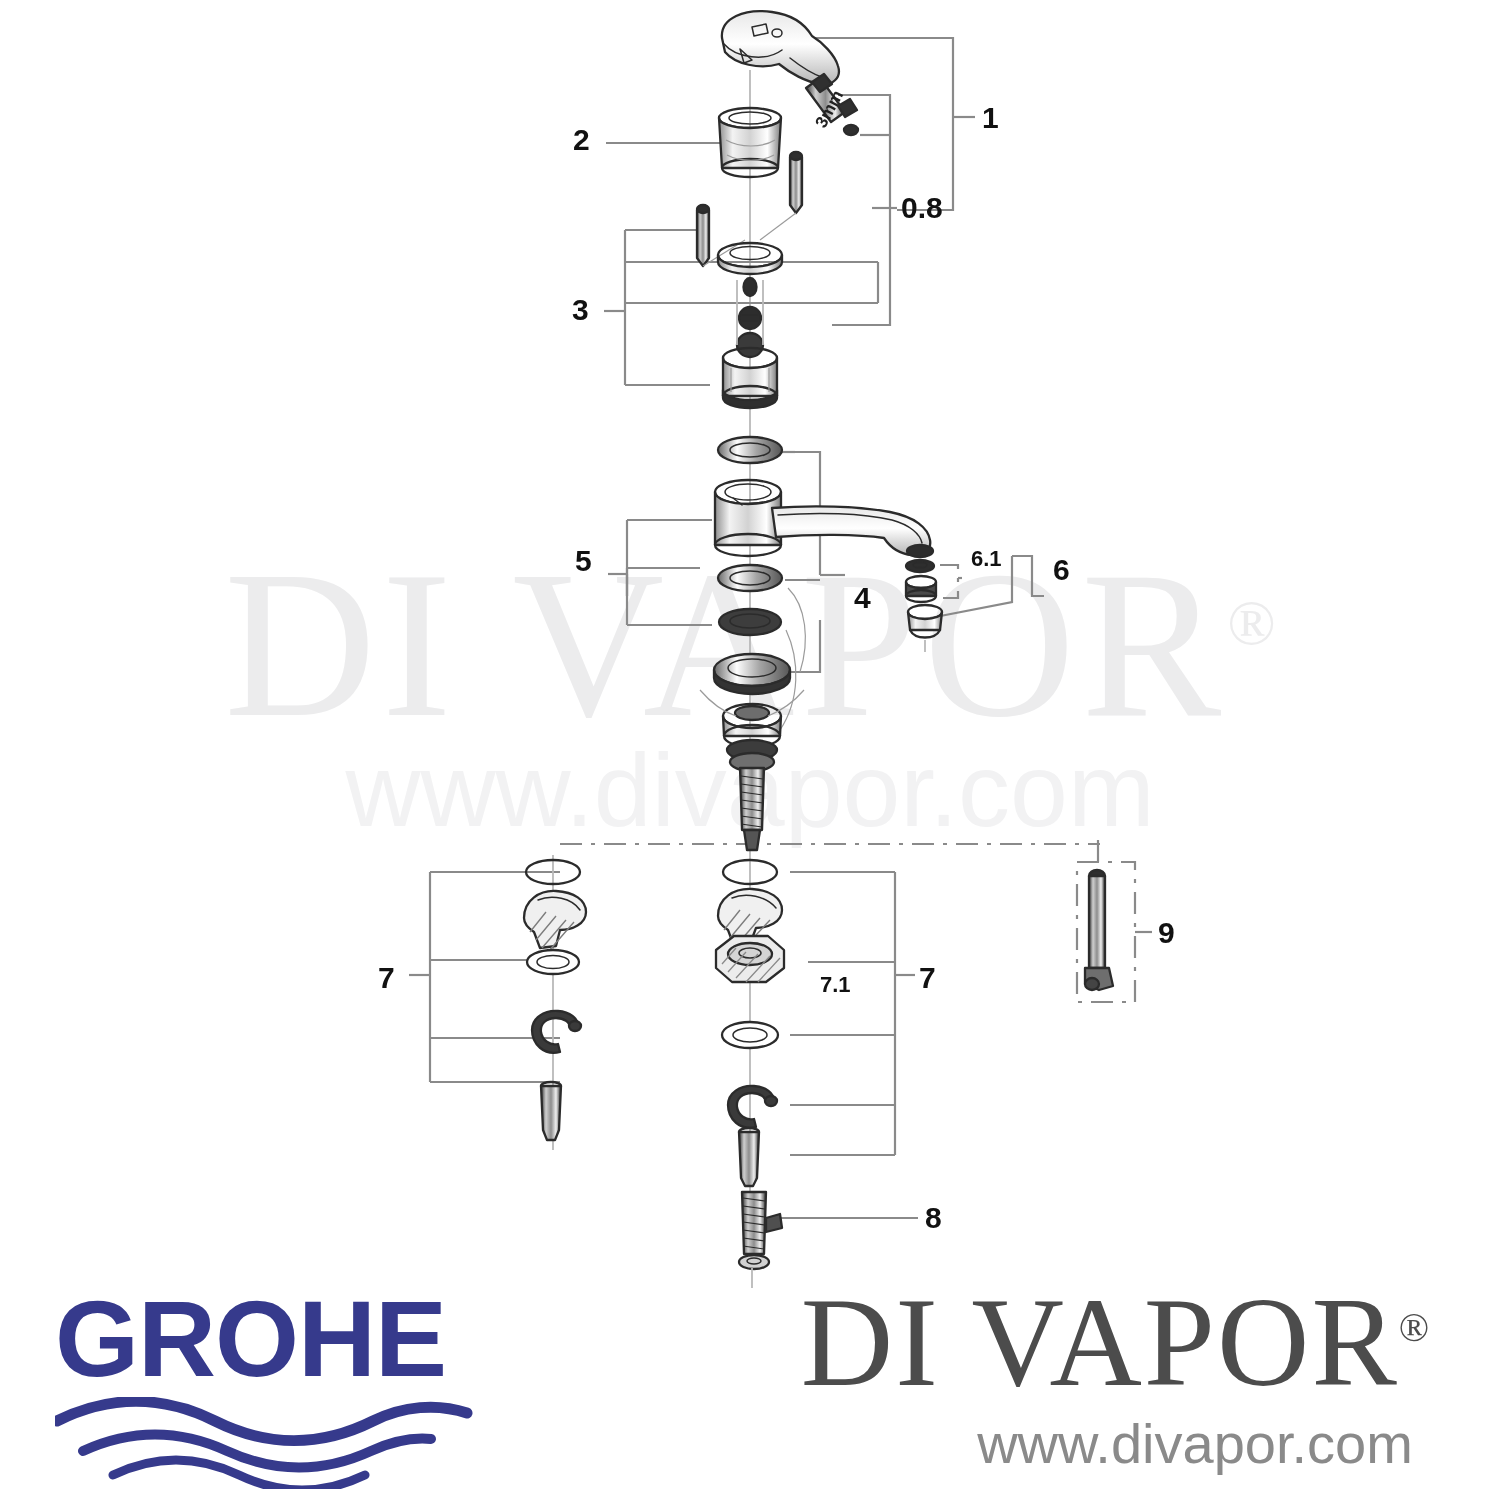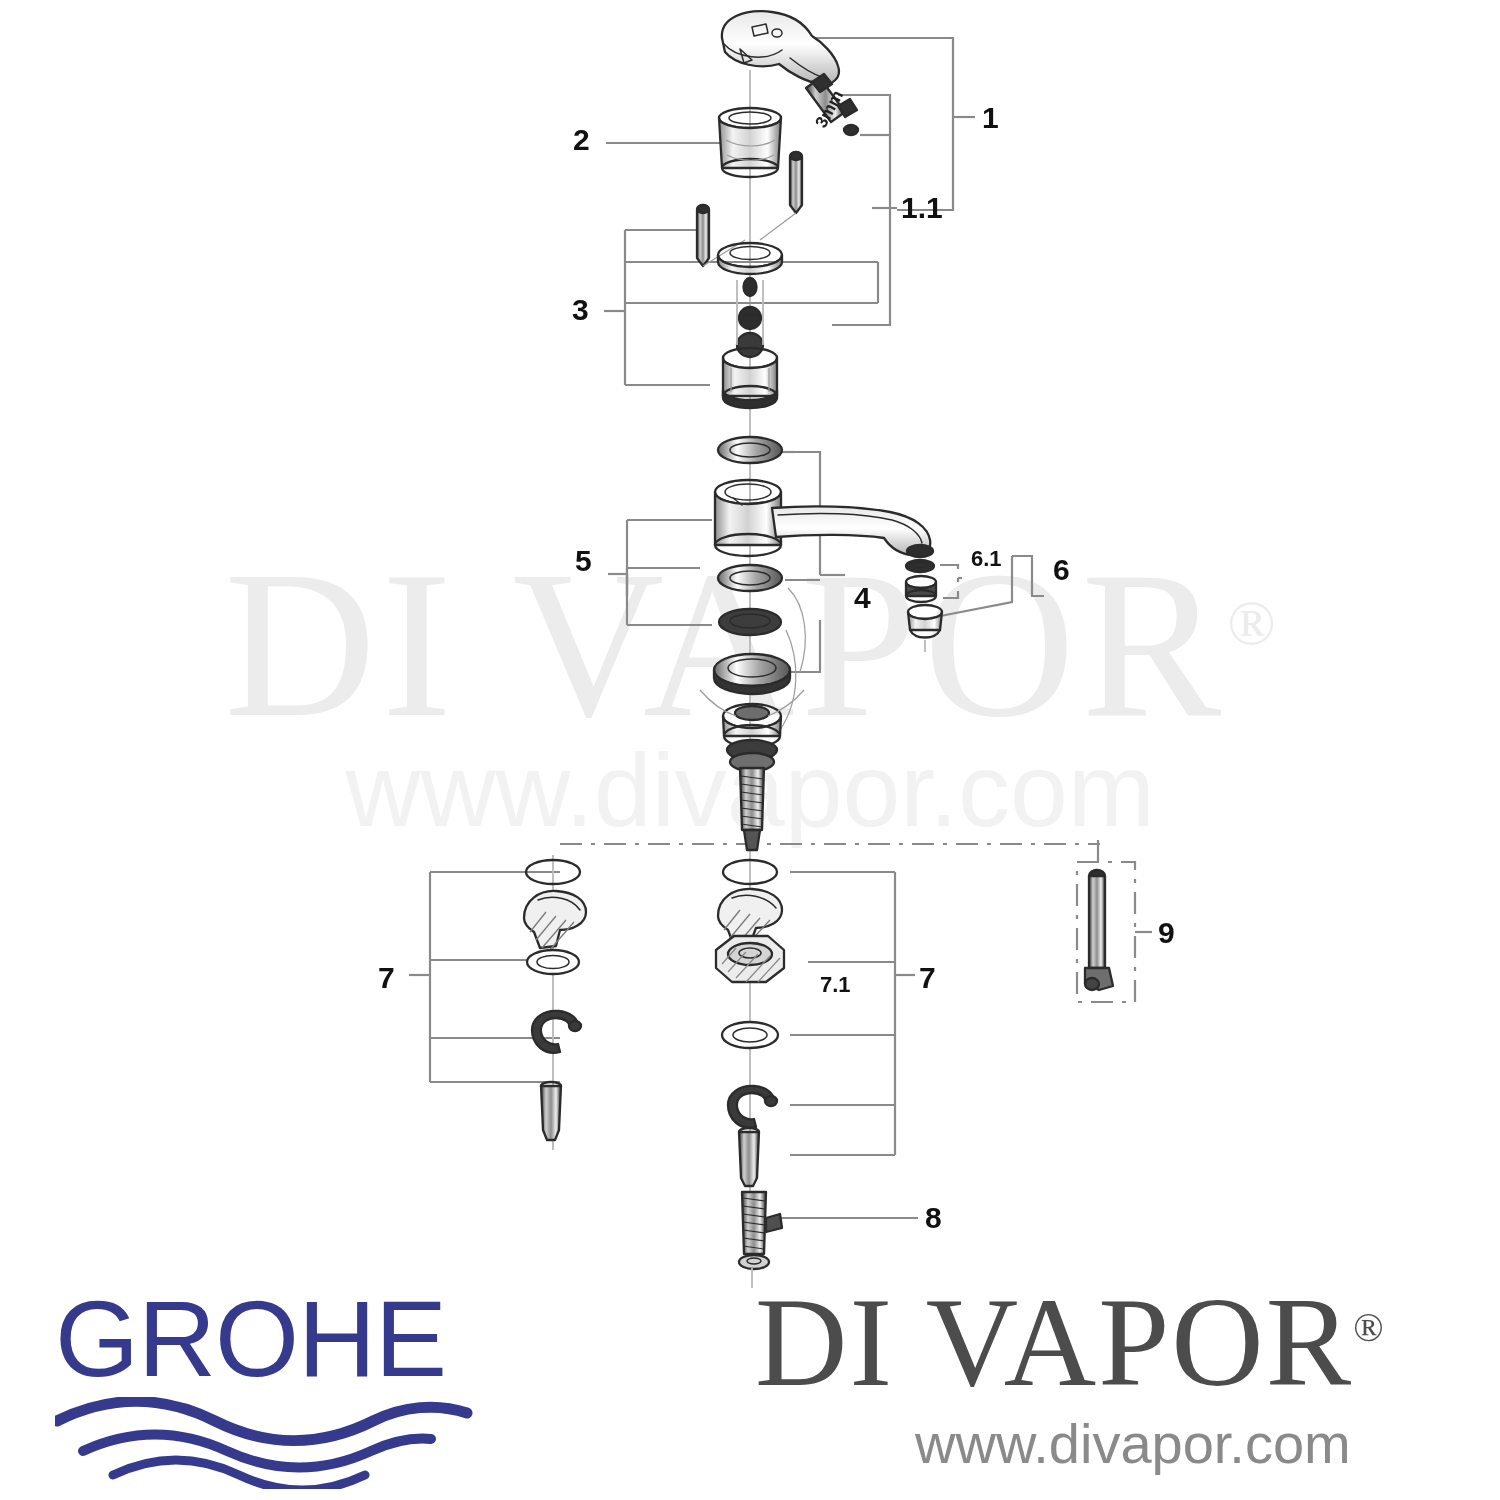--- a/index.html
+++ b/index.html
@@ -48,26 +48,26 @@
     font-size:17px;font-weight:bold;color:#222;
     transform:rotate(-62deg);transform-origin:left center;
   }
 
   
   .footer{position:absolute;left:0;top:1275px;width:1500px;height:225px;z-index:6;}
 
   .grohe{position:absolute;left:55px;top:10px;width:420px;}
   .grohe-word{
     font-family:"Liberation Sans", sans-serif;
-    font-weight:normal;font-size:108px;letter-spacing:-1px;
+    font-weight:bold;font-size:108px;letter-spacing:-1px;
     color:#363a8c;line-height:1;
   }
   .grohe-waves{display:block;margin-top:4px;}
 
-  .divapor{position:absolute;left:755px;top:0px;width:720px;text-align:left;}
+  .divapor{position:absolute;left:755px;top:0px;width:720px;text-align:center;}
   .dv-word{
     font-family:"Liberation Serif", serif;
     font-size:128px;line-height:1.05;color:#4c4c4c;
     letter-spacing:2px;white-space:nowrap;
   }
   .dv-reg{font-size:40px;vertical-align:super;letter-spacing:0;}
   .dv-url{
     font-family:"Liberation Sans", sans-serif;
     font-size:56px;color:#8a8a8a;letter-spacing:0px;
     margin-top:2px;margin-left:160px;white-space:nowrap;font-weight:300;
@@ -385,21 +385,21 @@
     <g>
       <ellipse class="pkf" cx="1097" cy="876" rx="8" ry="6" fill="#2e2e2e"></ellipse>
       <path class="pkf" fill="url(#metalDark)" d="M1089 876 L1105 876 L1105 968 L1089 968 Z"></path>
       <path class="pkf" fill="#6e6e6e" d="M1085 968 L1109 968 L1113 986 L1099 990 L1085 984 Z"></path>
       <ellipse class="pkf" cx="1092" cy="984" rx="7" ry="6" fill="#444"></ellipse>
     </g>
 
   </svg>
 
   <div class="lbl" style="left:982px;top:103px;">1</div>
-  <div class="lbl" style="left:901px;top:193px;">1.1</div>
+  <div class="lbl" style="left:901px;top:193px;">0.8</div>
   <div class="lbl" style="left:573px;top:125px;">2</div>
   <div class="lbl" style="left:572px;top:295px;">3</div>
   <div class="lbl rot" style="left:820px;top:118px;">3mm</div>
   <div class="lbl" style="left:854px;top:583px;">4</div>
   <div class="lbl" style="left:575px;top:546px;">5</div>
   <div class="lbl sm" style="left:971px;top:548px;">6.1</div>
   <div class="lbl" style="left:1053px;top:555px;">6</div>
   <div class="lbl" style="left:378px;top:963px;">7</div>
   <div class="lbl sm" style="left:820px;top:974px;">7.1</div>
   <div class="lbl" style="left:919px;top:963px;">7</div>

